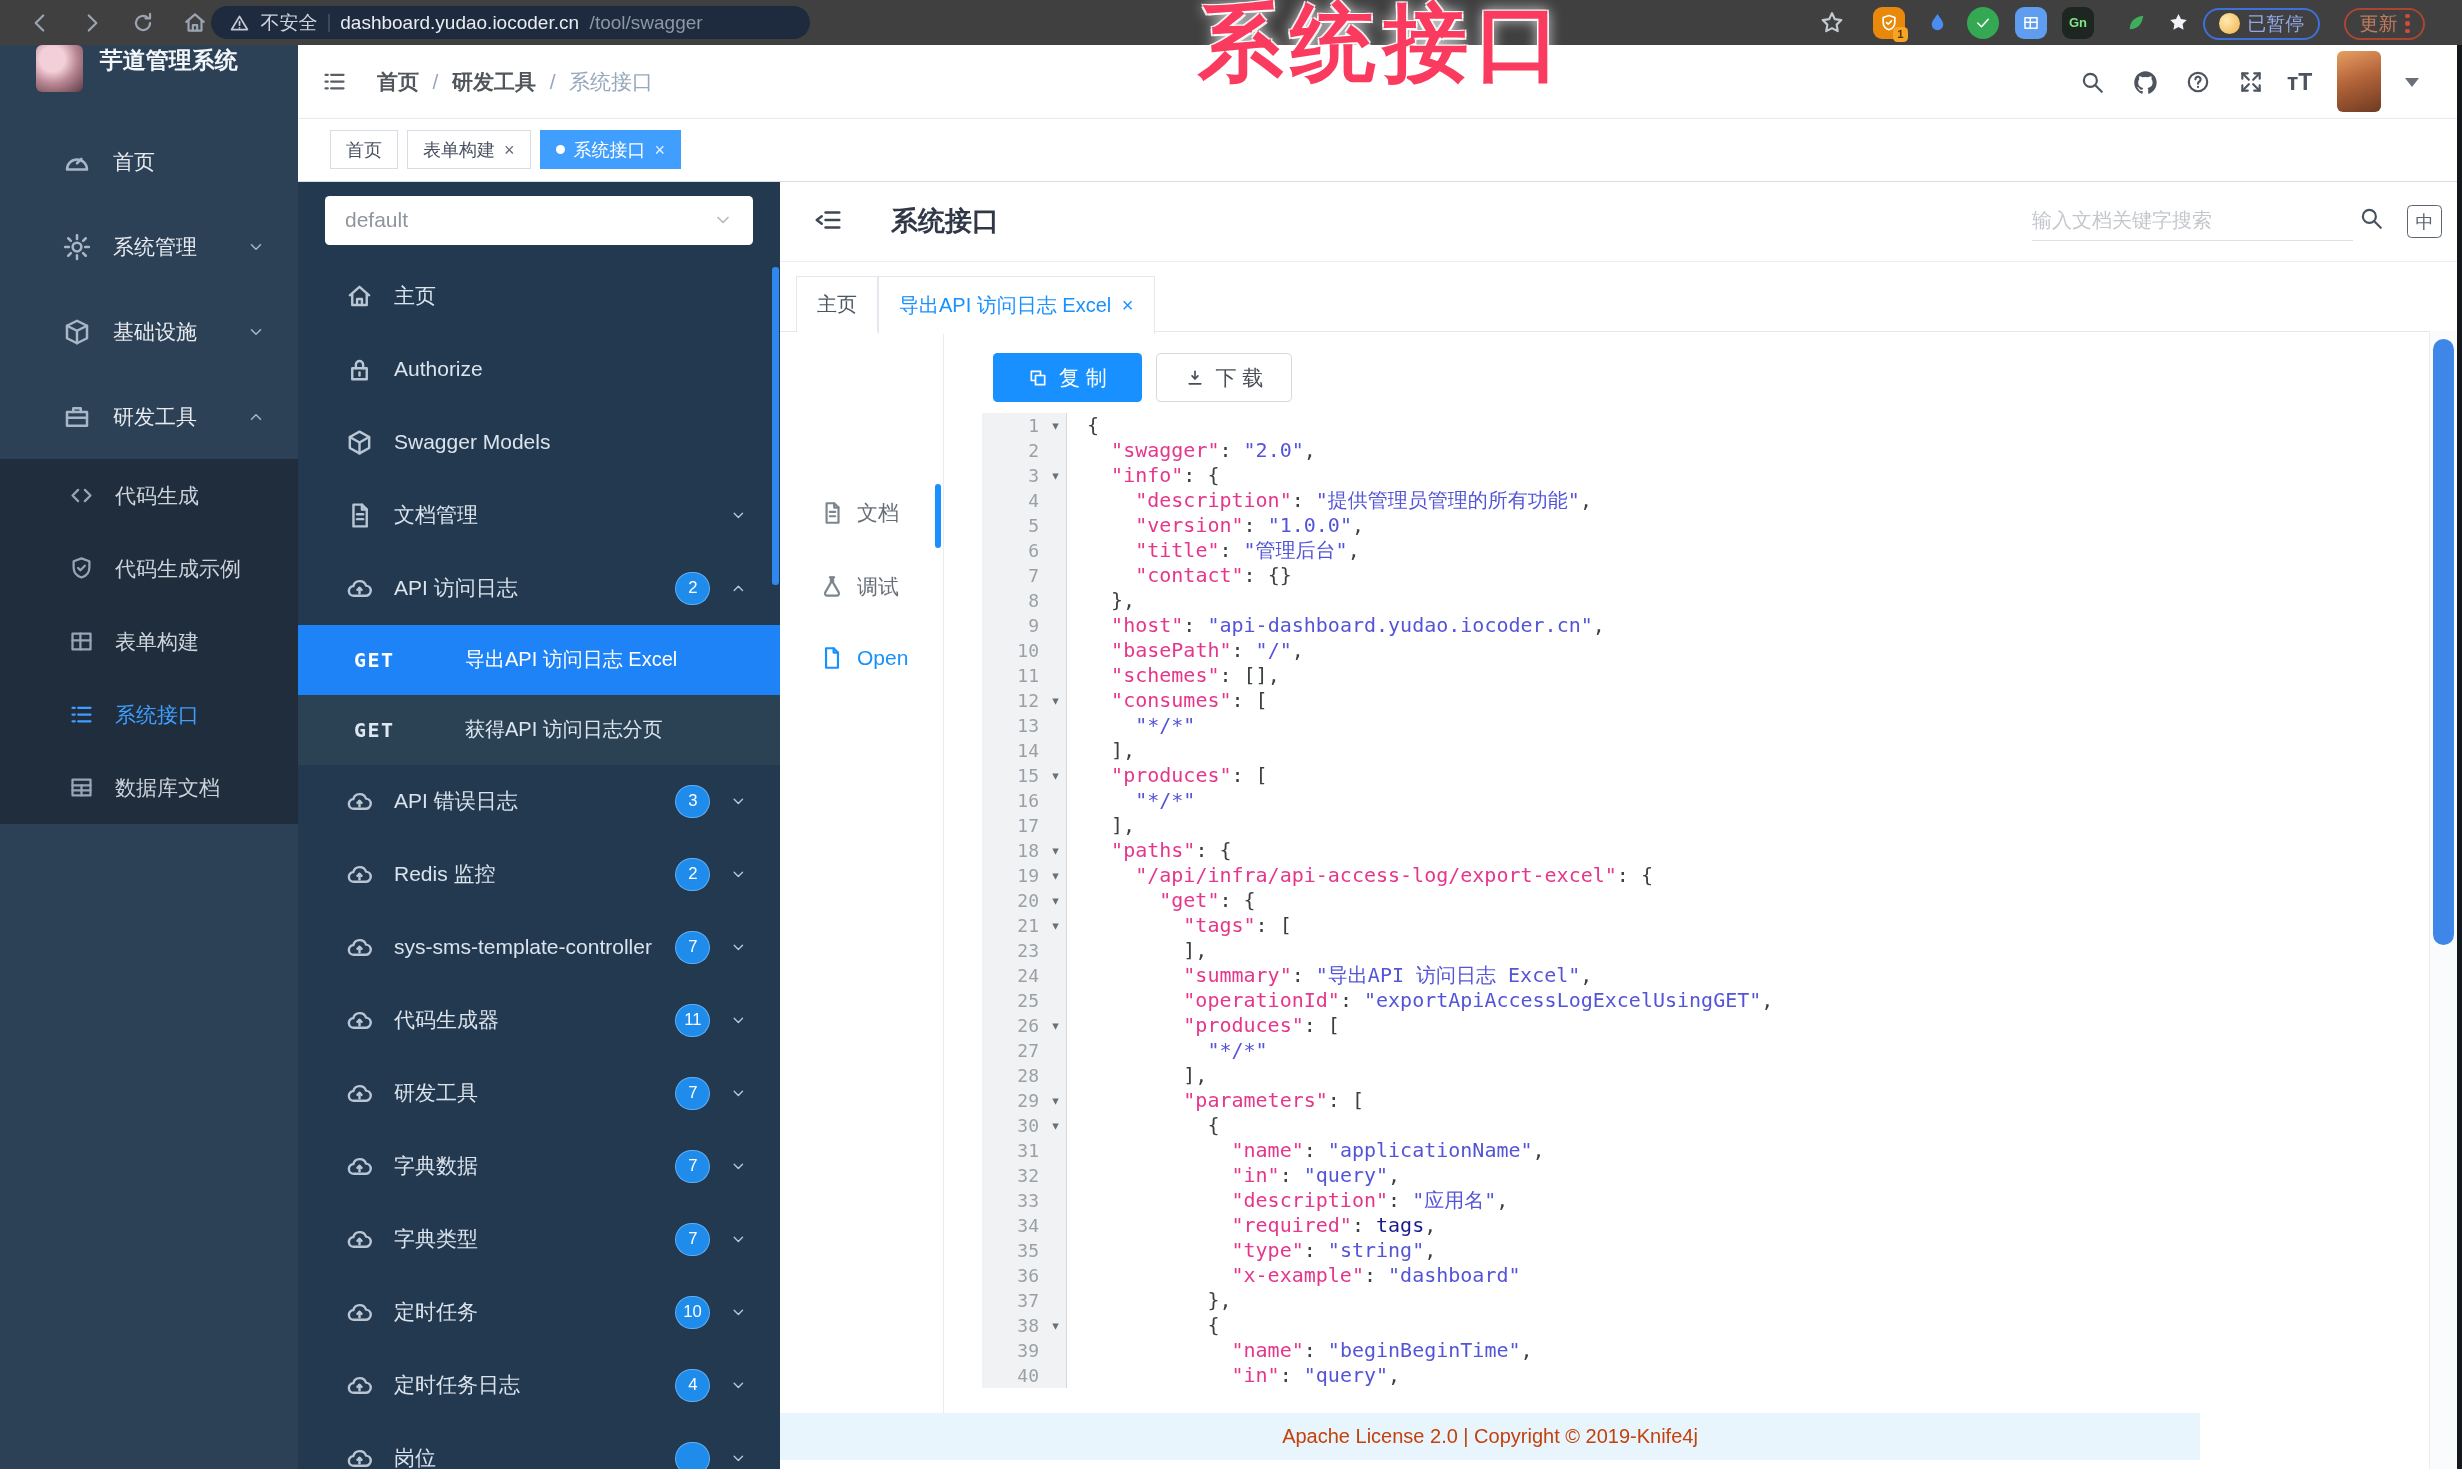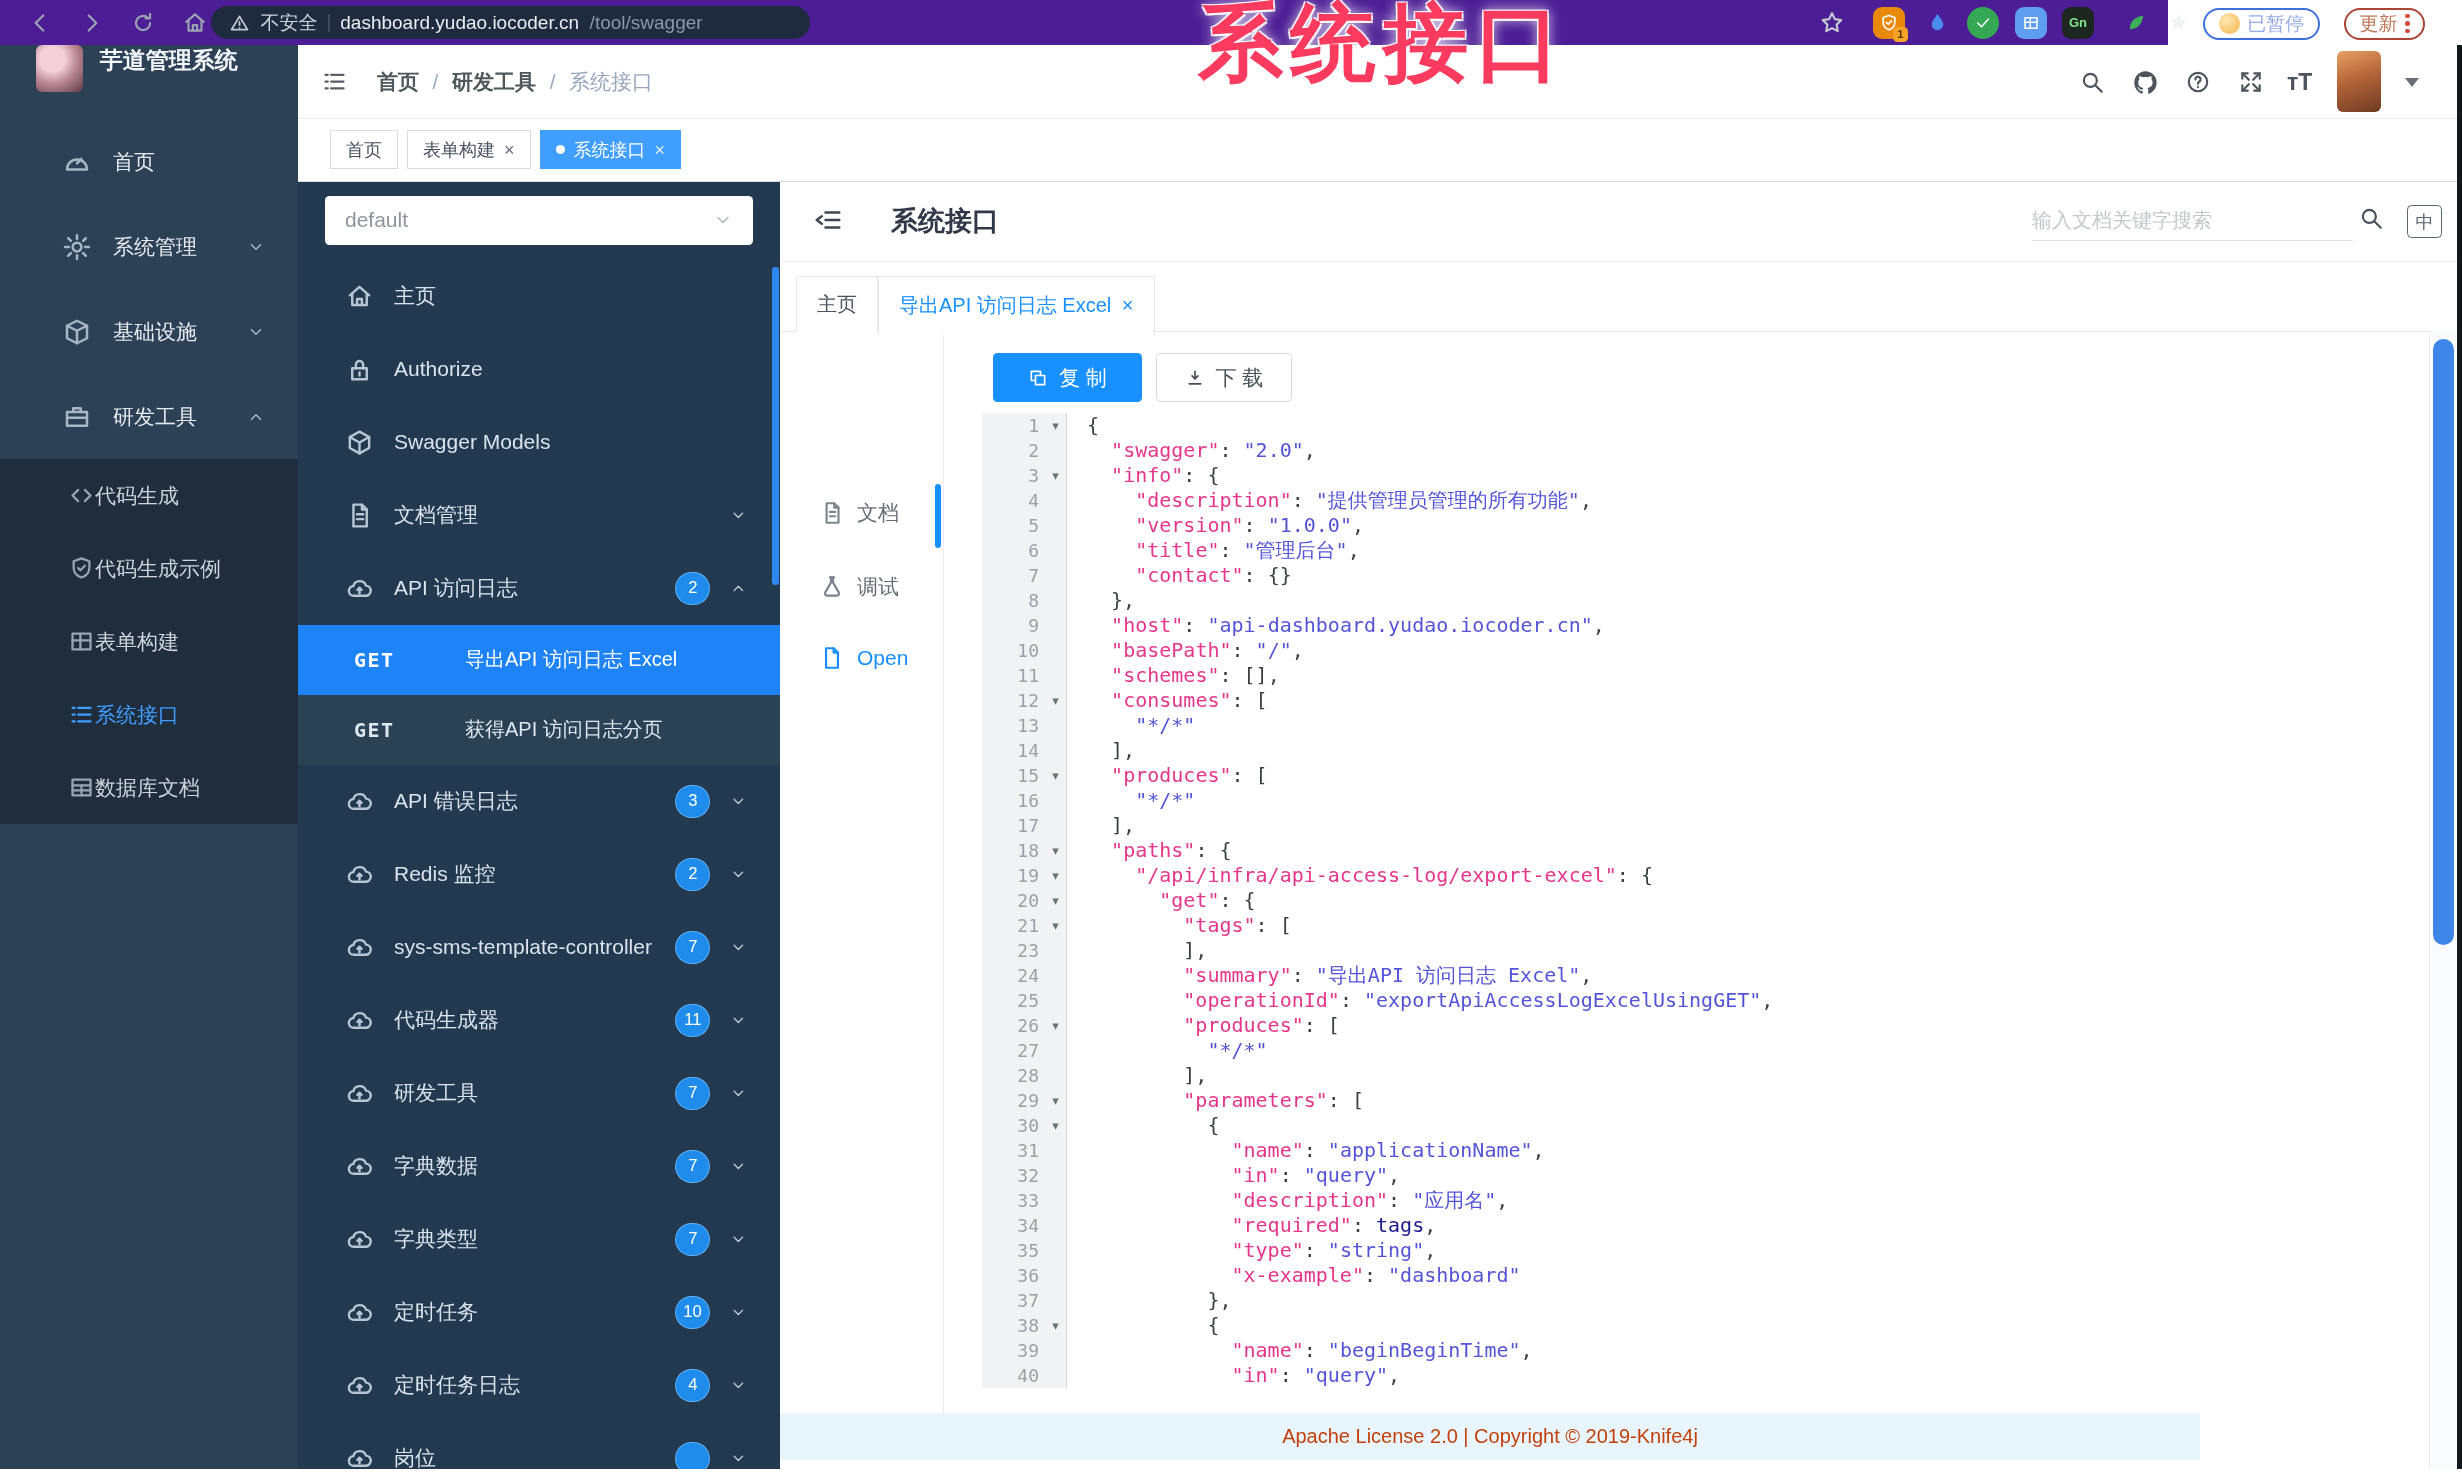--- a/index.html
+++ b/index.html
@@ -2,21 +2,21 @@
 <html style="font-size:12px"><head>
 <meta charset="utf-8">
 <style>
   *{margin:0;padding:0;box-sizing:border-box}
   html,body{background:#fff}
   body{font-family:"Liberation Sans",sans-serif}
   #root{position:relative;width:2462px;height:1484px;overflow:hidden;background:#fff}
   .abs{position:absolute}
   svg.ic{display:block}
   
-  #browser-bar{left:0;top:0;width:2168px;height:45px;background:#4c1d95}
+  #browser-bar{left:0;top:0;width:2462px;height:45px;background:#404040}
   .b-ic{position:absolute;top:10px;width:26px;height:26px;color:#9aa4b2}
   #url-pill{position:absolute;left:211px;top:6px;width:599px;height:33px;border-radius:16.7px;background:#1e2a3d;display:flex;align-items:center;padding:0 18px;gap:10.6px}
   #url-pill .warn{color:#c2c9d4}
   #url-pill .insec{font-size:19px;color:#ccd3dc;white-space:nowrap}
   #url-pill .sep{width:1.5px;height:18px;background:#3c4860}
   #url-pill .host{font-size:19px;color:#e9edf3;white-space:nowrap}
   #url-pill .path{font-size:19px;color:#8d97a6;white-space:nowrap}
   #bk-star{position:absolute;left:1819px;top:10px;width:26px;height:26px;color:#c4cad2}
   .ext{position:absolute;top:6.8px;width:32px;height:32px;border-radius:9px;display:flex;align-items:center;justify-content:center;font-size:15px;font-weight:700;color:#fff}
   .ext-shield{background:#e8890c}
@@ -39,21 +39,21 @@
   
   #app-sidebar{left:0;top:45px;width:298px;height:1424px;background:#2d4156;overflow:hidden}
   #logo-row{height:74px;display:flex;align-items:flex-start;padding-left:36px;gap:16.7px}
   #logo-img{width:47px;height:47px;border-radius:6px;background:radial-gradient(circle at 35% 30%,#f2cfd9 0 28%,#b98793 55%,#5d3a44)}
   #logo-title{font-size:23px;font-weight:700;color:#f3f6fa;white-space:nowrap}
   .sb-item{height:85px;display:flex;align-items:center;padding-left:62px;gap:21px;position:relative;cursor:pointer}
   .sb-item .ic{color:#a8b7c7}
   .sb-item .lbl{font-size:21px;color:#e7ebf0;white-space:nowrap}
   .sb-chev{position:absolute;right:33px;color:#8a99aa}
   #sb-sub{background:#1f2d3d}
-  .sb-child{height:73px;display:flex;align-items:center;padding-left:68px;cursor:pointer}
+  .sb-child{height:73px;display:flex;align-items:center;padding-left:68px;gap:20px;cursor:pointer}
   .sb-child .ic{color:#97a5b5}
   .sb-child .lbl{font-size:21px;color:#cdd4dc;white-space:nowrap}
   .sb-child.active .ic,.sb-child.active .lbl{color:#409eff}
   
   #app-header{left:298px;top:45px;width:2164px;height:74px;background:#fff;border-bottom:0.8px solid #e9ecef}
   #hamburger{position:absolute;left:23px;top:23px;color:#5a5e66}
   #breadcrumb{position:absolute;left:79px;top:0;height:74px;display:flex;align-items:center;gap:13.6px;font-size:21px}
   .bc-link{color:#51565d;font-weight:600;cursor:pointer}
   .bc-sep{color:#97a8be}
   .bc-cur{color:#97a8be}

